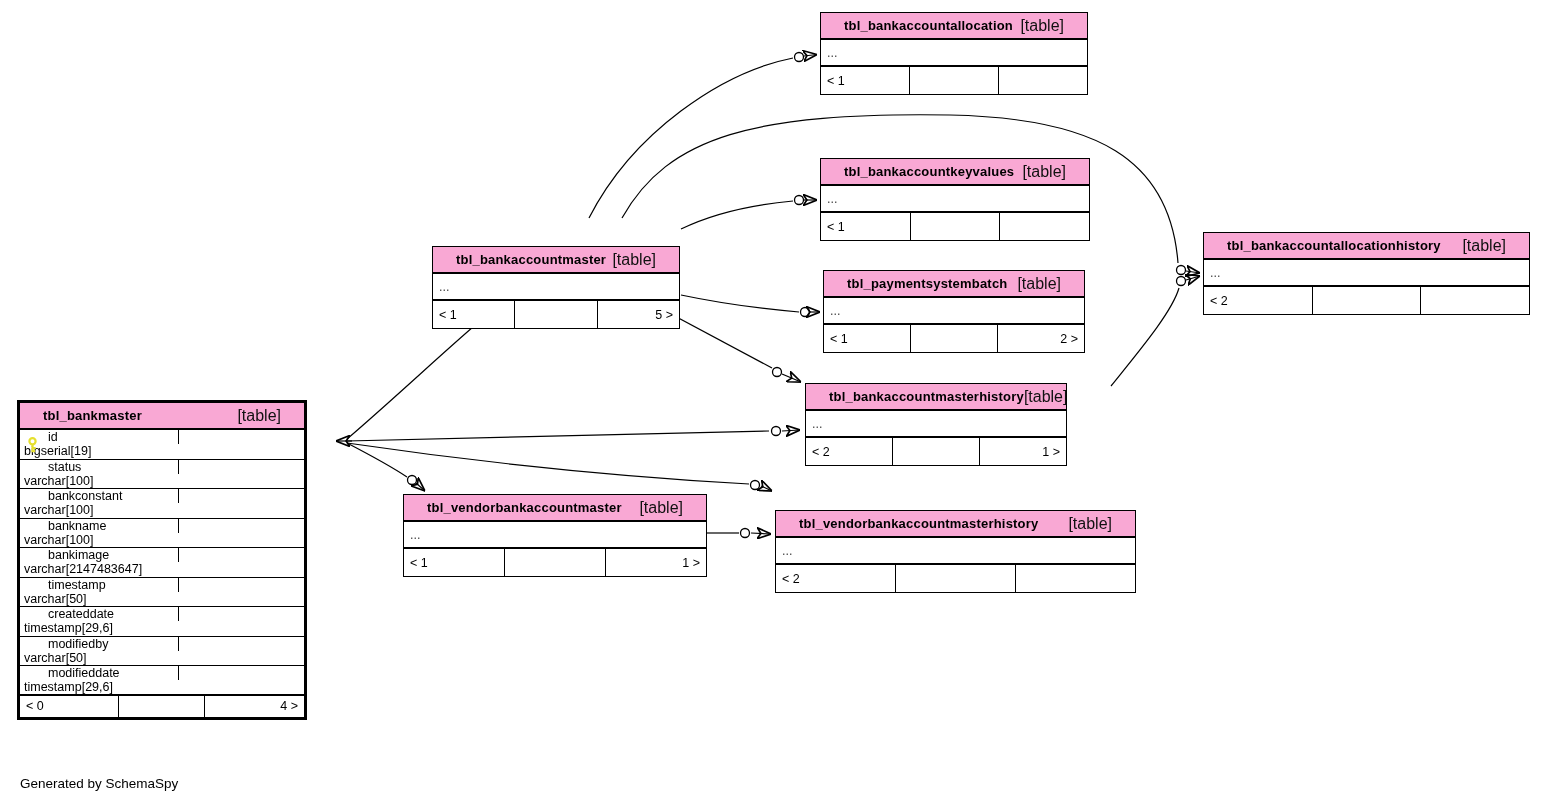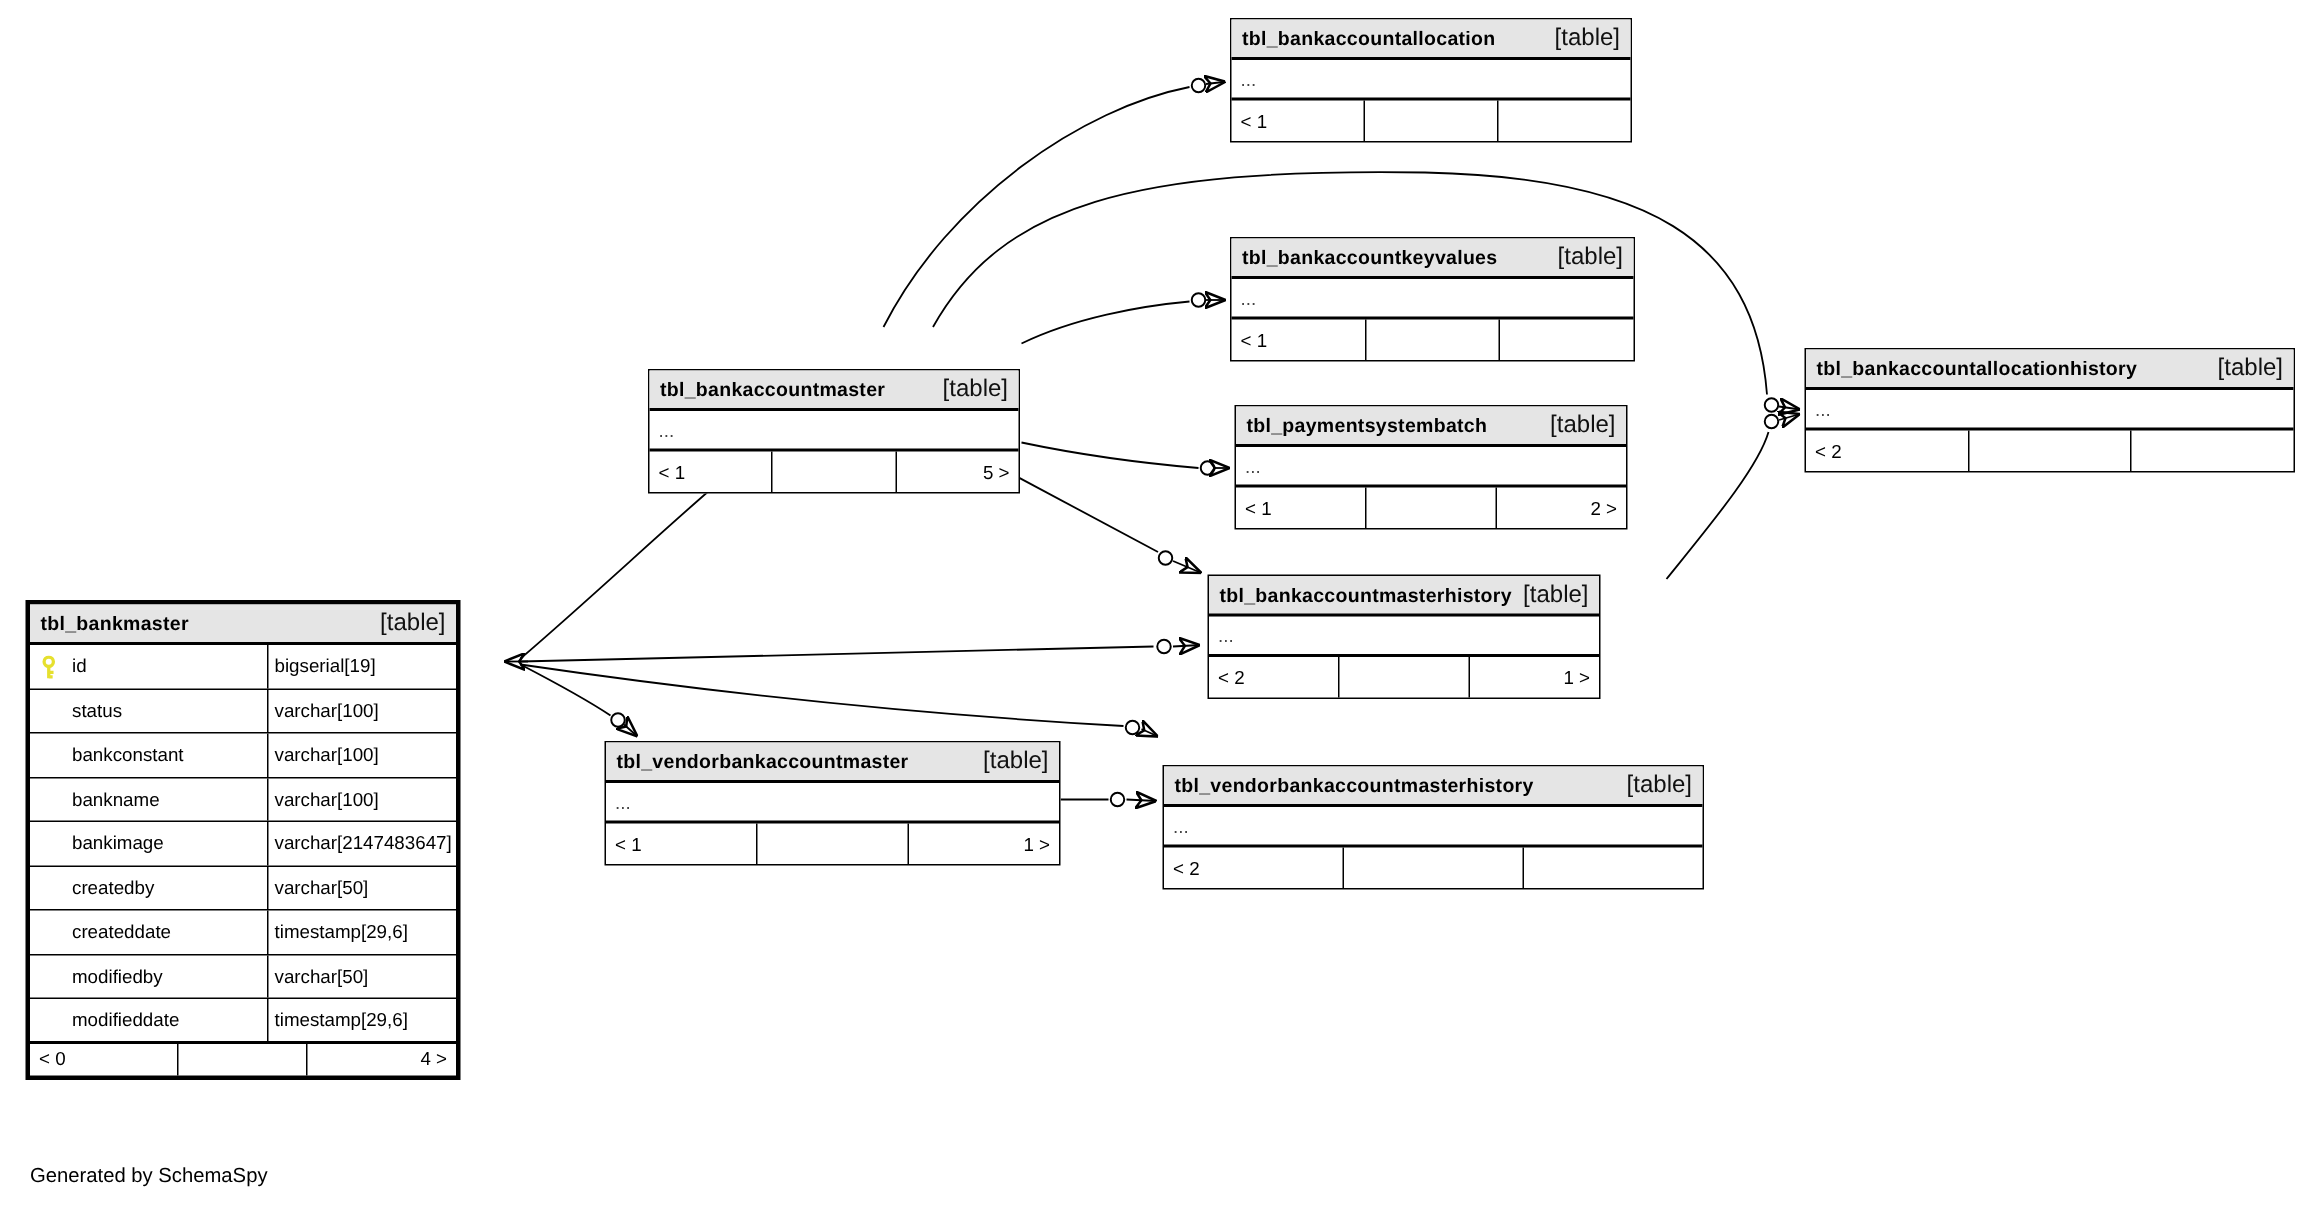--- a/index.html
+++ b/index.html
@@ -6,33 +6,33 @@
   .canvas{position:relative;width:1546px;height:806px;background:#fff;
           font-family:"Liberation Sans", sans-serif;color:#000;overflow:hidden;}
   svg.edges{position:absolute;left:0;top:0;z-index:1;}
   svg.edges path{fill:none;stroke:#000;stroke-width:1.2px;}
   svg.edges circle{fill:#fff;stroke:#000;stroke-width:1.3px;}
 
   .tbl{position:absolute;z-index:2;background:#fff;border:1.5px solid #000;
        box-sizing:border-box;font-size:12.5px;}
   .tbl.focus{border:3px solid #000;}
   .tbl-header{display:flex;justify-content:space-between;align-items:center;
-              background:#e5e5e5;border-bottom:2px solid #000;height:27px;
-              padding:0 7px;box-sizing:border-box;text-align:right;}
+              background:#f9a8d4;border-bottom:2px solid #000;height:27px;
+              padding:0 23px;box-sizing:border-box;text-align:right;}
   .tbl-name{font-weight:bold;font-size:13px;letter-spacing:0.2px;}
   .tbl-type{font-size:16px;color:#111;}
   .ellipsis-row{height:27px;display:flex;align-items:center;padding:0 6px;
                 border-bottom:2px solid #000;color:#444;box-sizing:border-box;}
   .tbl-footer{display:flex;height:27px;box-sizing:border-box;}
   .fcell{flex:1;box-sizing:border-box;display:flex;align-items:center;
          padding:0 6px;border-right:1.5px solid #000;}
   .fcell:last-child{border-right:none;justify-content:flex-end;}
 
   
-  .bm-row{display:flex;height:29.5px;border-bottom:1px solid #000;box-sizing:border-box;}
+  .bm-row{display:flex;height:29.5px;border-bottom:1px solid #000;box-sizing:border-box;flex-direction:column;}
   .bm-row:last-child{border-bottom:2px solid #000;}
   .bm-name{width:159px;box-sizing:border-box;display:flex;align-items:center;
            padding-left:8px;border-right:1px solid #000;position:relative;}
   .bm-name .nm{padding-left:20px;}
   .bm-type{flex:1;display:flex;align-items:center;padding-left:4px;}
   .key-slot{position:absolute;left:7px;top:7px;width:11px;height:16px;}
   .bm-footer{display:flex;height:21px;box-sizing:border-box;}
   .bm-footer .fcell{border-right:1.5px solid #000;font-size:12.5px;}
   .bm-footer .fcell:nth-child(1){flex:0 0 35%;}
   .bm-footer .fcell:nth-child(2){flex:0 0 30%;}
@@ -265,21 +265,21 @@
 
             <span class="nm">bankimage</span>
           </span>
           <span class="bm-type">varchar[2147483647]</span>
         </div>
 
 
         <div class="bm-row">
           <span class="bm-name">
 
-            <span class="nm">createdby</span>
+            <span class="nm">timestamp</span>
           </span>
           <span class="bm-type">varchar[50]</span>
         </div>
 
         <div class="bm-row">
           <span class="bm-name">
 
             <span class="nm">createddate</span>
           </span>
           <span class="bm-type">timestamp[29,6]</span>

